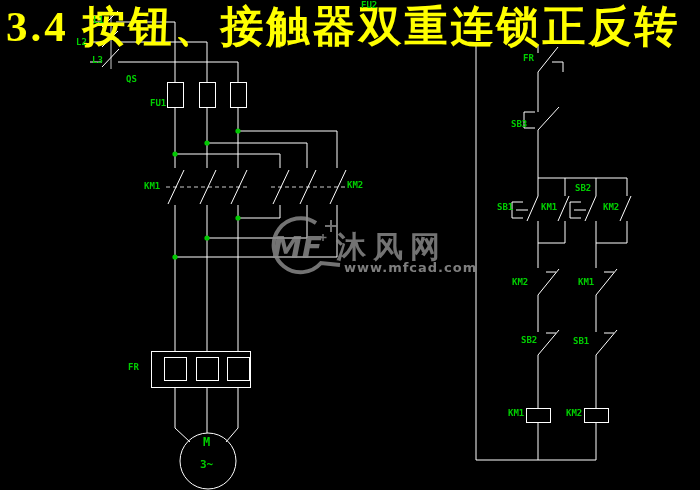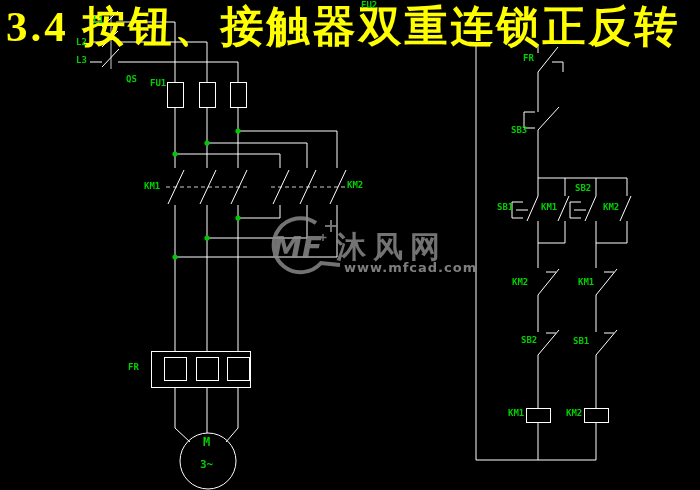--- a/index.html
+++ b/index.html
@@ -133,32 +133,32 @@
       <path d="M331,220 V232 M325,226 H337" stroke="#8d8d8d" stroke-width="2"></path>
       <path d="M323,234 V241 M319.5,237.5 H326.5" stroke="#8d8d8d" stroke-width="1.5"></path>
       <text x="272" y="258" fill="#8d8d8d" font-family="DejaVu Sans, sans-serif" font-weight="bold" font-style="italic" font-size="30">MF</text>
       <text x="336" y="257" fill="#8d8d8d" font-family="DejaVu Sans, sans-serif" font-weight="bold" font-size="30" letter-spacing="7">沐风网</text>
       <text x="344" y="272" fill="#9a9a9a" font-family="DejaVu Sans, sans-serif" font-weight="bold" font-size="13" letter-spacing="1">www.mfcad.com</text>
     </g>
   </svg>
 
   <span class="lbl" style="left:93px;top:16px">L1</span>
   <span class="lbl" style="left:76px;top:38px">L2</span>
-  <span class="lbl" style="left:76px;top:56px">L3</span>
+  <span class="lbl" style="left:92px;top:56px">L3</span>
   <span class="lbl" style="left:126px;top:75px">QS</span>
-  <span class="lbl" style="left:150px;top:79px">FU1</span>
+  <span class="lbl" style="left:150px;top:99px">FU1</span>
   <span class="lbl" style="left:144px;top:182px">KM1</span>
   <span class="lbl" style="left:347px;top:181px">KM2</span>
   <span class="lbl" style="left:128px;top:363px">FR</span>
   <span class="lbl big" style="left:203px;top:436px">M</span>
   <span class="lbl med" style="left:200px;top:459px">3~</span>
 
   <span class="lbl" style="left:361px;top:1px">FU2</span>
   <span class="lbl" style="left:523px;top:54px">FR</span>
-  <span class="lbl" style="left:511px;top:126px">SB3</span>
+  <span class="lbl" style="left:511px;top:120px">SB3</span>
   <span class="lbl" style="left:497px;top:203px">SB1</span>
   <span class="lbl" style="left:541px;top:203px">KM1</span>
   <span class="lbl" style="left:575px;top:184px">SB2</span>
   <span class="lbl" style="left:603px;top:203px">KM2</span>
   <span class="lbl" style="left:512px;top:278px">KM2</span>
   <span class="lbl" style="left:578px;top:278px">KM1</span>
   <span class="lbl" style="left:521px;top:336px">SB2</span>
   <span class="lbl" style="left:573px;top:337px">SB1</span>
   <span class="lbl" style="left:508px;top:409px">KM1</span>
   <span class="lbl" style="left:566px;top:409px">KM2</span>

